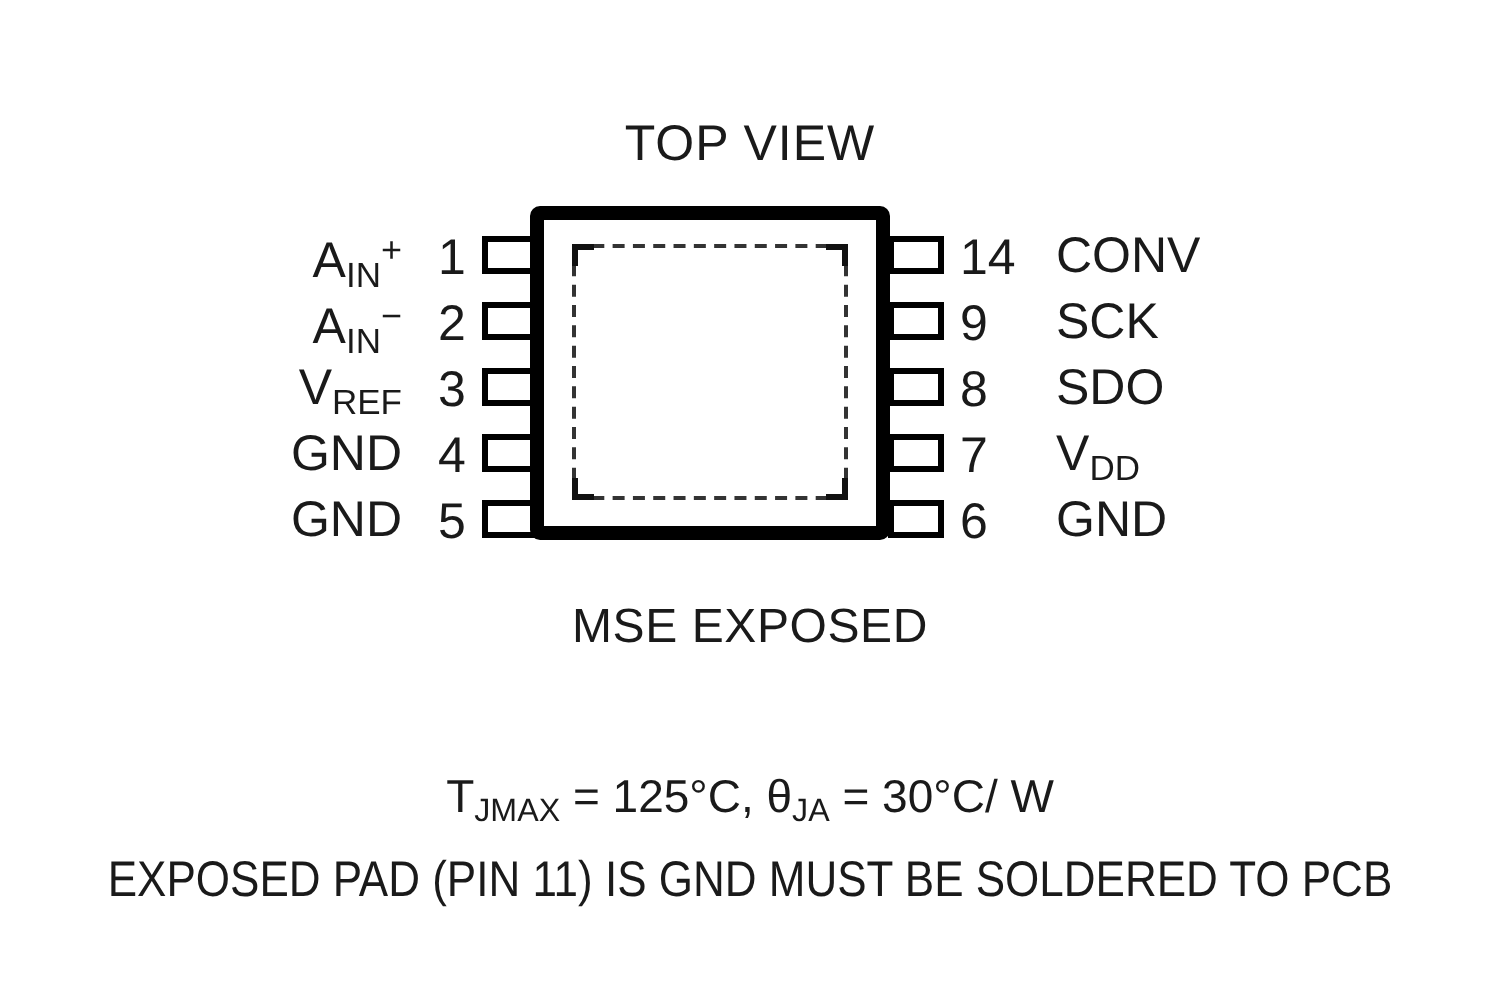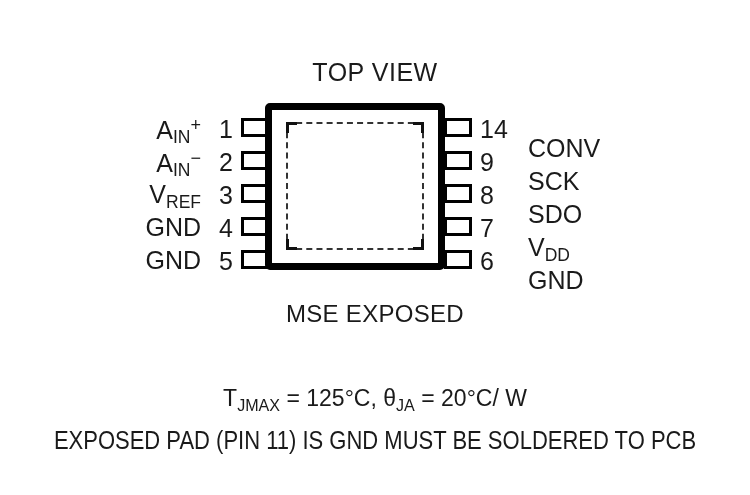--- a/index.html
+++ b/index.html
@@ -133,21 +133,21 @@
   .pin-num {
     position: absolute;
     font-size: 25px;
     white-space: nowrap;
     color: #1a1a1a;
     line-height: 1;
   }
   .pin-name.left  { right: 549px; text-align: right; }
   .pin-num.left   { left: 216px;  width: 20px; text-align: center; }
   .pin-num.right  { left: 480px;  text-align: left; }
-  .pin-name.right { left: 528px;  text-align: center; margin-top: 20px; }
+  .pin-name.right { left: 528px;  text-align: center; }
 </style>
 </head>
 <body>
 
 <div id="page">
 
   <div class="center-text" id="top-view-label">TOP VIEW</div>
 
   <div id="package-body">
     <div id="exposed-pad">
@@ -187,18 +187,18 @@
       <div class="pin-num right" style="top: 216px;">7</div>
       <div class="pin-name right" style="top: 215px;"><span>V</span><span class="sub">DD</span></div>
       <div class="lead right" style="top: 250px;"></div>
       <div class="pin-num right" style="top: 249px;">6</div>
       <div class="pin-name right" style="top: 248px;"><span>GND</span></div>
     </div>
 
   <div class="center-text" id="pkg-line1">MSE EXPOSED</div>
 
   <div class="center-text" id="thermal-line">
-    <span>T</span><span class="sub">JMAX</span><span class="deg"> = 125°C, </span><span>θ</span><span class="sub">JA</span><span class="deg"> = 20°C/ W</span>
+    <span>T</span><span class="sub">JMAX</span><span class="deg"> = 125°C, </span><span>θ</span><span class="sub">JA</span><span class="deg"> = 30°C/ W</span>
   </div>
 
   <div class="center-text" id="pad-note">EXPOSED PAD (PIN 11) IS GND MUST BE SOLDERED TO PCB</div>
 
 </div>
 
 </body></html>

